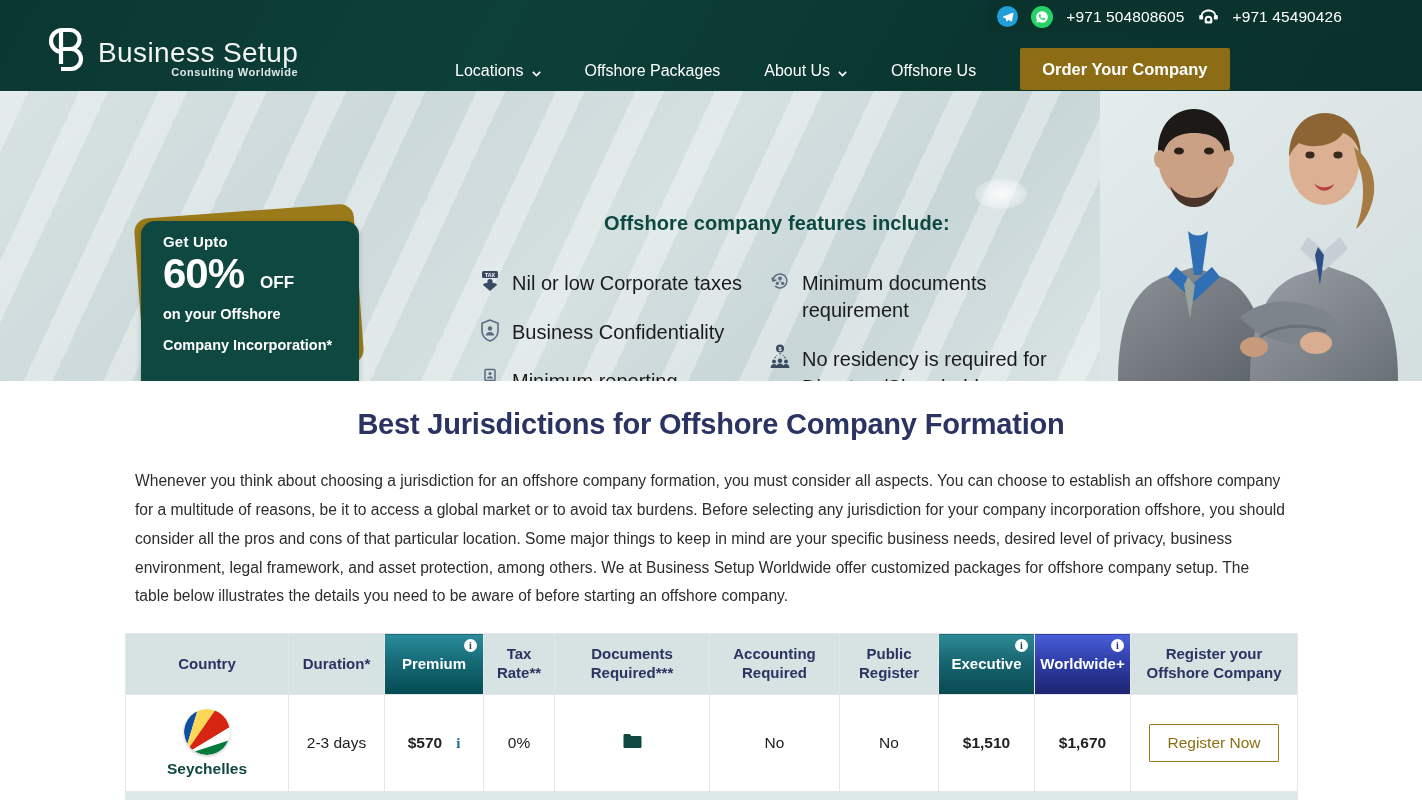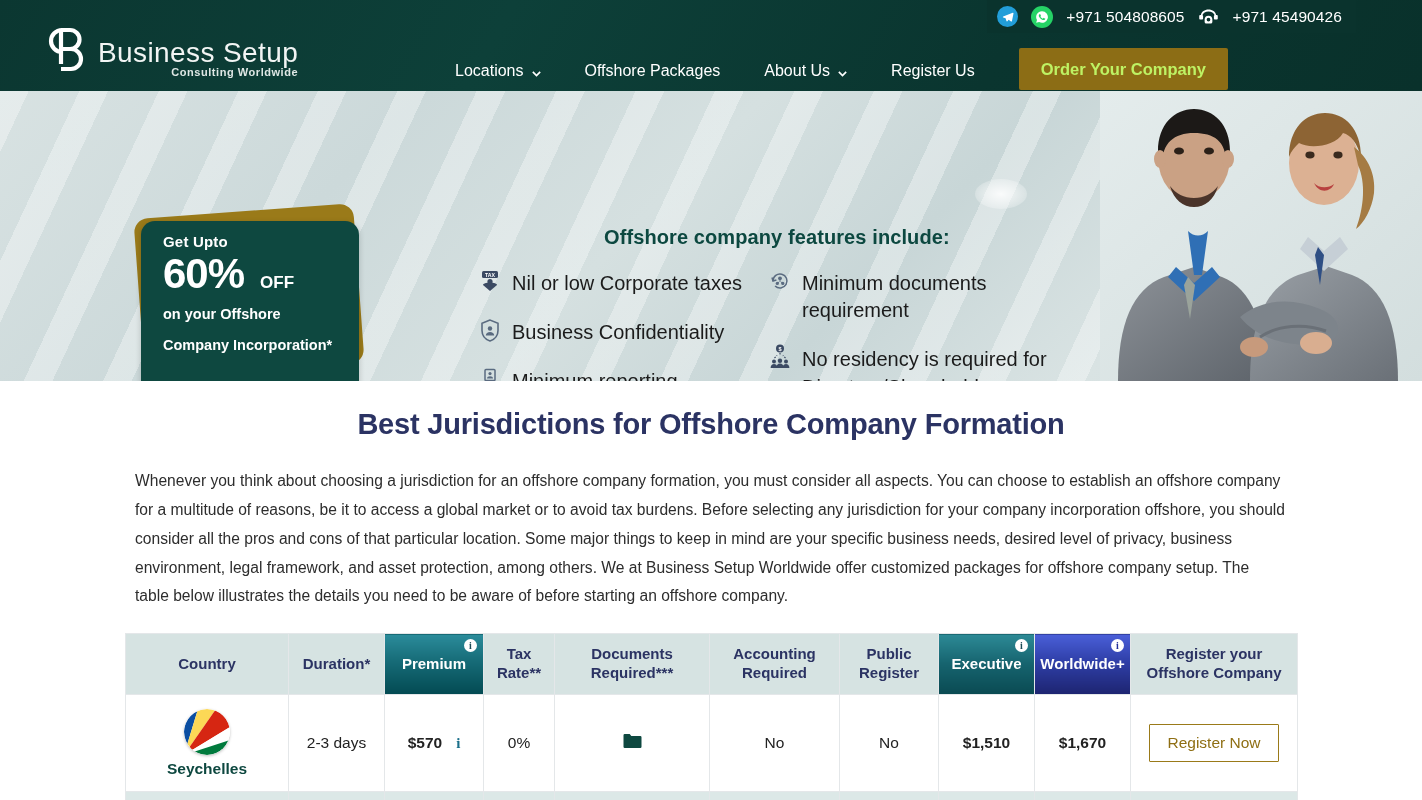--- a/index.html
+++ b/index.html
@@ -58,21 +58,21 @@
   }
   .nav-item{
     color:#ffffff; font-size:16px; padding:0 22px;
     height:38px; display:flex; align-items:center; gap:7px;
     cursor:pointer; white-space:nowrap;
   }
   .chev{ display:inline-block; width:10px; height:10px; position:relative; top:-1px; }
   .order-btn{
     margin-left:22px;
     background:#8c6d15;
-    color:#bef264; font-size:16.5px; font-weight:600;
+    color:#ffffff; font-size:16.5px; font-weight:600;
     padding:0 22px; height:42px;
     display:flex;align-items:center;justify-content:center;
     border:none; cursor:pointer; border-radius:2px;
     font-family:"Liberation Sans", sans-serif;
     white-space:nowrap;
   }
 
   
   .hero{
     position:relative; width:1422px; height:290px;
@@ -109,21 +109,21 @@
     box-shadow:0 2px 6px rgba(0,0,0,.18);
   }
   .b-get{ font-size:15px; font-weight:600; letter-spacing:.2px; }
   .b-pct-row{ display:flex; align-items:baseline; margin-top:2px;gap:12px; }
   .b-pct{ font-size:42px; font-weight:700; letter-spacing:-1px; line-height:1.05; }
   .b-off{ font-size:17px; font-weight:700; margin-left:4px; }
   .b-tail{ font-size:14.5px; font-weight:600; line-height:1.32; margin-top:9px; }
 
   
   .feat-title{
-    position:absolute; left:604px; top:135px;
+    position:absolute; left:604px; top:121px;
     font-size:20px; font-weight:700; color:#0c4840; letter-spacing:.1px;
   }
   .feat-grid{ position:absolute; left:479px; top:178px; width:600px; }
   .feat-col{ position:absolute; top:0; }
   .feat-col.left{ left:0; width:290px; }
   .feat-col.right{ left:290px; width:310px; }
   .feat-row{ display:flex; align-items:flex-start; gap:11px; margin-bottom:21px; }
   .feat-ico{ width:22px; height:24px; flex:0 0 22px; display:flex; align-items:center; justify-content:center; }
   .feat-txt{ font-size:20px; color:#1b1b1b; line-height:1.36; padding-top:1px; }
 
@@ -269,21 +269,21 @@
     </div>
     <div class="nav-item">
       <span>About Us</span>
       <span class="chev">
         <svg width="11" height="11" viewBox="0 0 12 12">
             <path fill="none" stroke="#fff" stroke-width="1.8" d="M2 4.2 6 8.2l4-4"></path>
           </svg>
       </span>
     </div>
     <div class="nav-item">
-      <span>Register Us</span>
+      <span>Offshore Us</span>
     </div>
     <button class="order-btn">Order Your Company</button>
   </nav>
 </header>
 
 <section class="hero">
   <div class="hero-stripes"></div>
   <div class="hero-glow"></div>
 
   <div class="badge-area">

